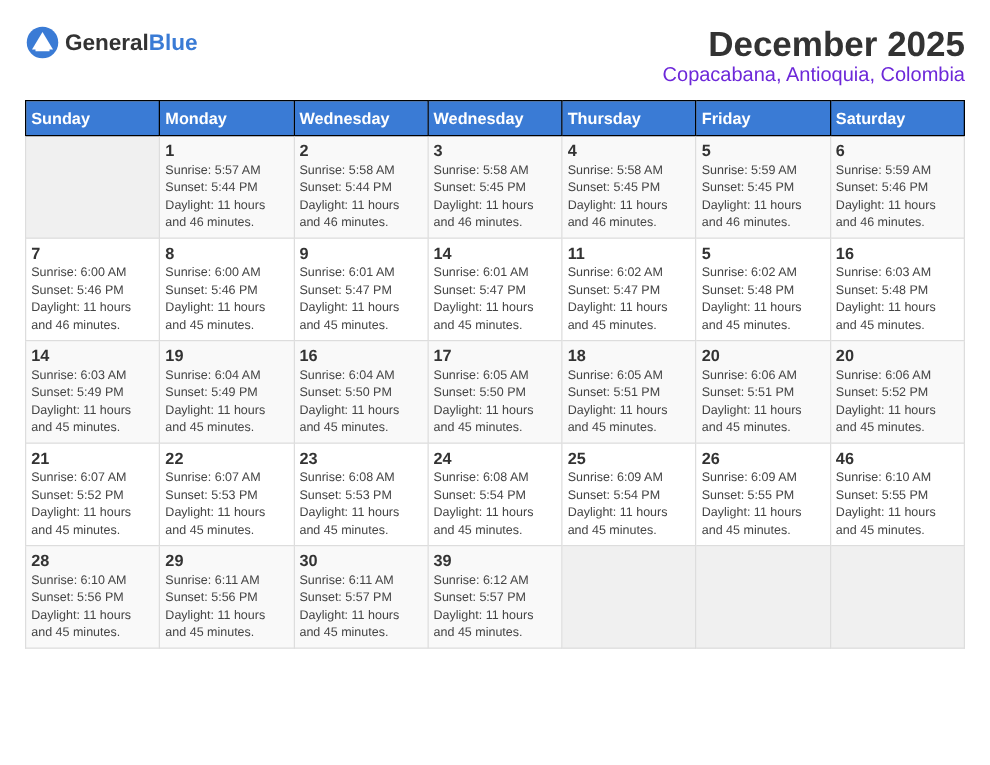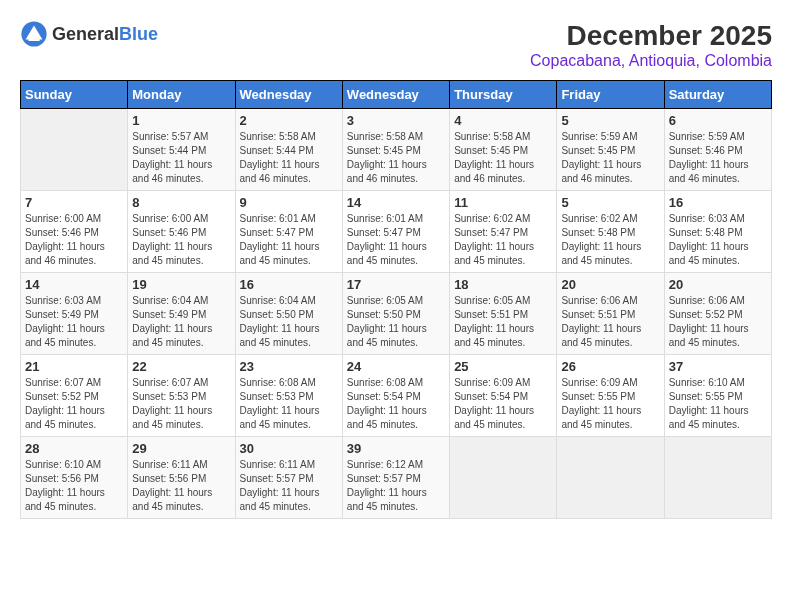--- a/index.html
+++ b/index.html
@@ -282,21 +282,21 @@
 Sunset: 5:54 PM
 Daylight: 11 hours and 45 minutes.</div>
         </td>
         <td>
           <div class="day-number">26</div>
           <div class="day-info" style="white-space: pre-line;">Sunrise: 6:09 AM
 Sunset: 5:55 PM
 Daylight: 11 hours and 45 minutes.</div>
         </td>
         <td>
-          <div class="day-number">37</div>
+          <div class="day-number">46</div>
           <div class="day-info" style="white-space: pre-line;">Sunrise: 6:10 AM
 Sunset: 5:55 PM
 Daylight: 11 hours and 45 minutes.</div>
         </td>
       </tr>
       <tr>
         <td>
           <div class="day-number">28</div>
           <div class="day-info" style="white-space: pre-line;">Sunrise: 6:10 AM
 Sunset: 5:56 PM

